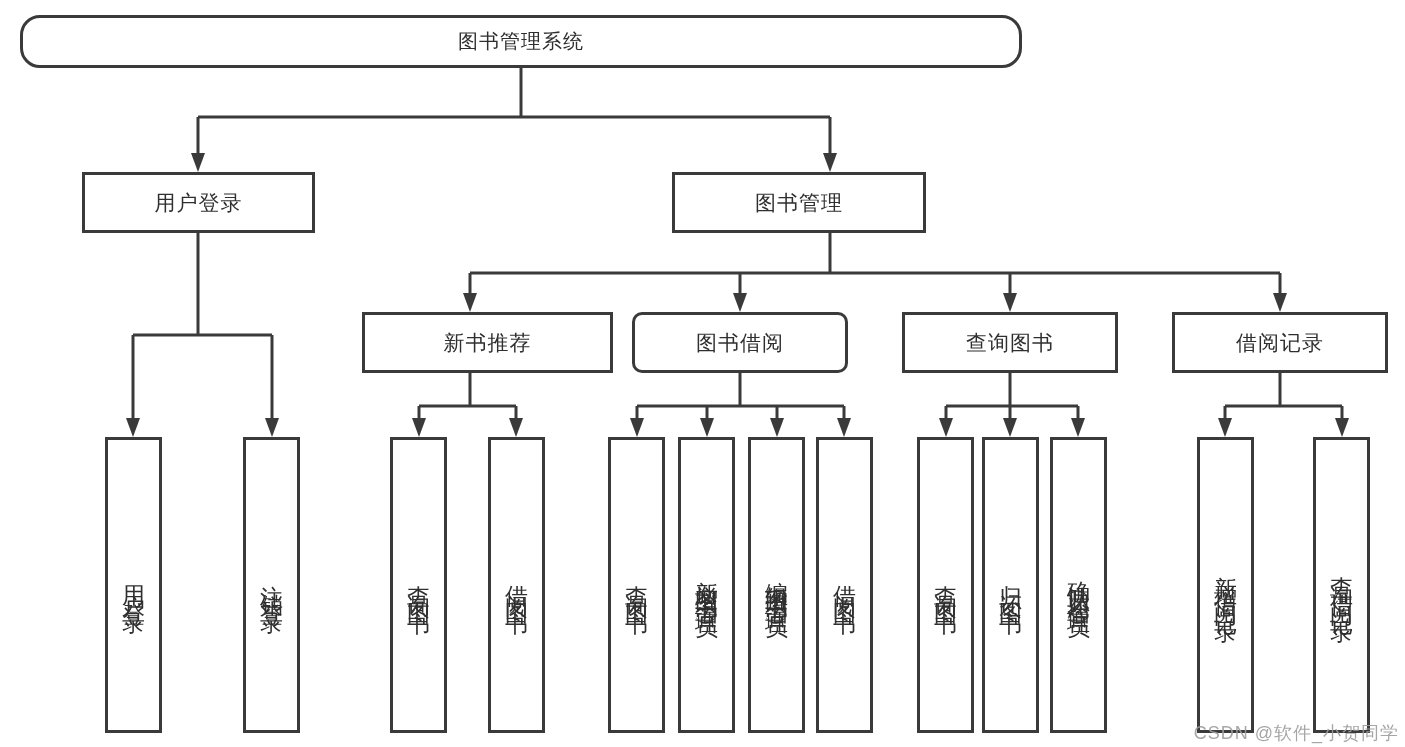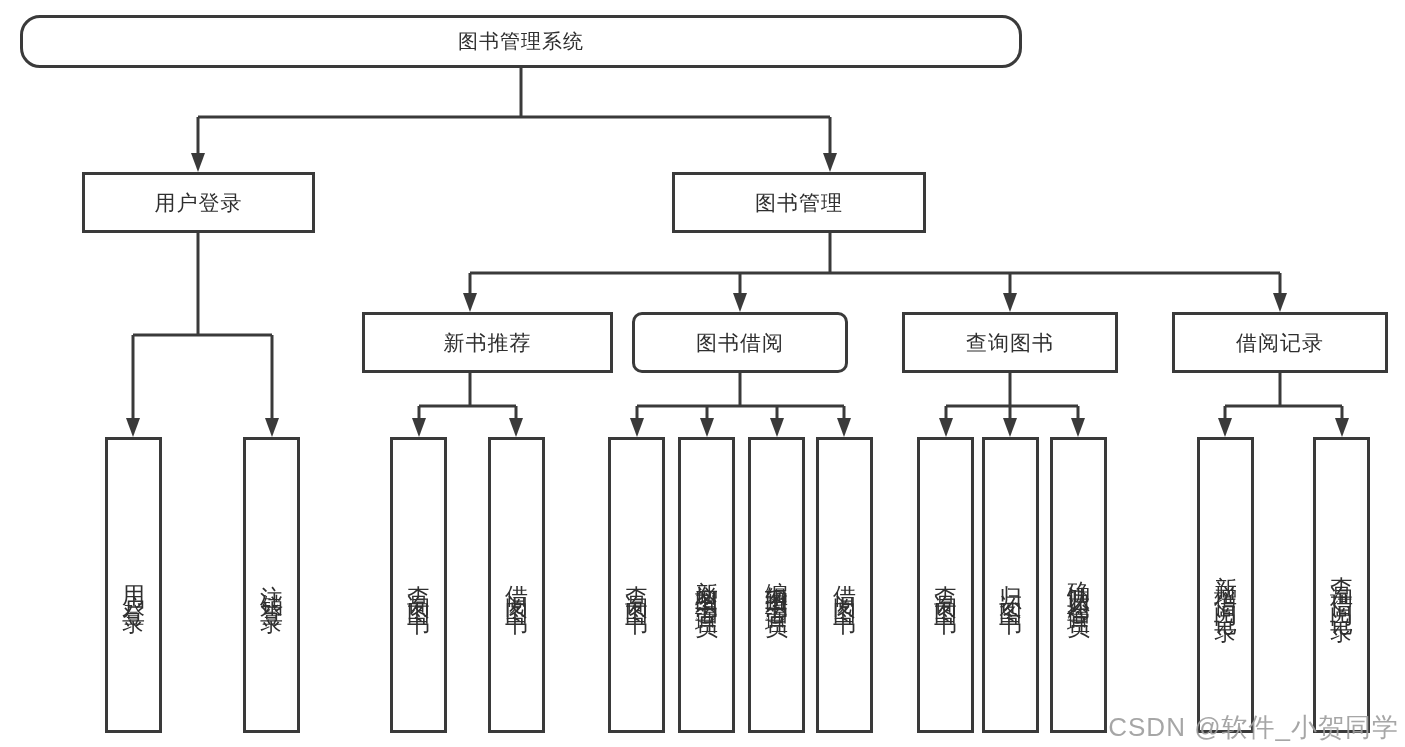--- a/index.html
+++ b/index.html
@@ -38,21 +38,21 @@
     writing-mode: vertical-rl;
     text-orientation: mixed;
     letter-spacing: 9px;
     line-height: 1;
   }
   .leaf-box.long { letter-spacing: 5px; }
   .watermark {
     position: absolute;
     right: 6px;
     bottom: 2px;
-    font-size: 26px;
+    font-size: 18px;
     color: rgba(158,158,158,0.92);
     white-space: nowrap;
     z-index: 3;
     letter-spacing: 1px;
   }
 </style>
 </head>
 <body>
 
 <div class="canvas">

